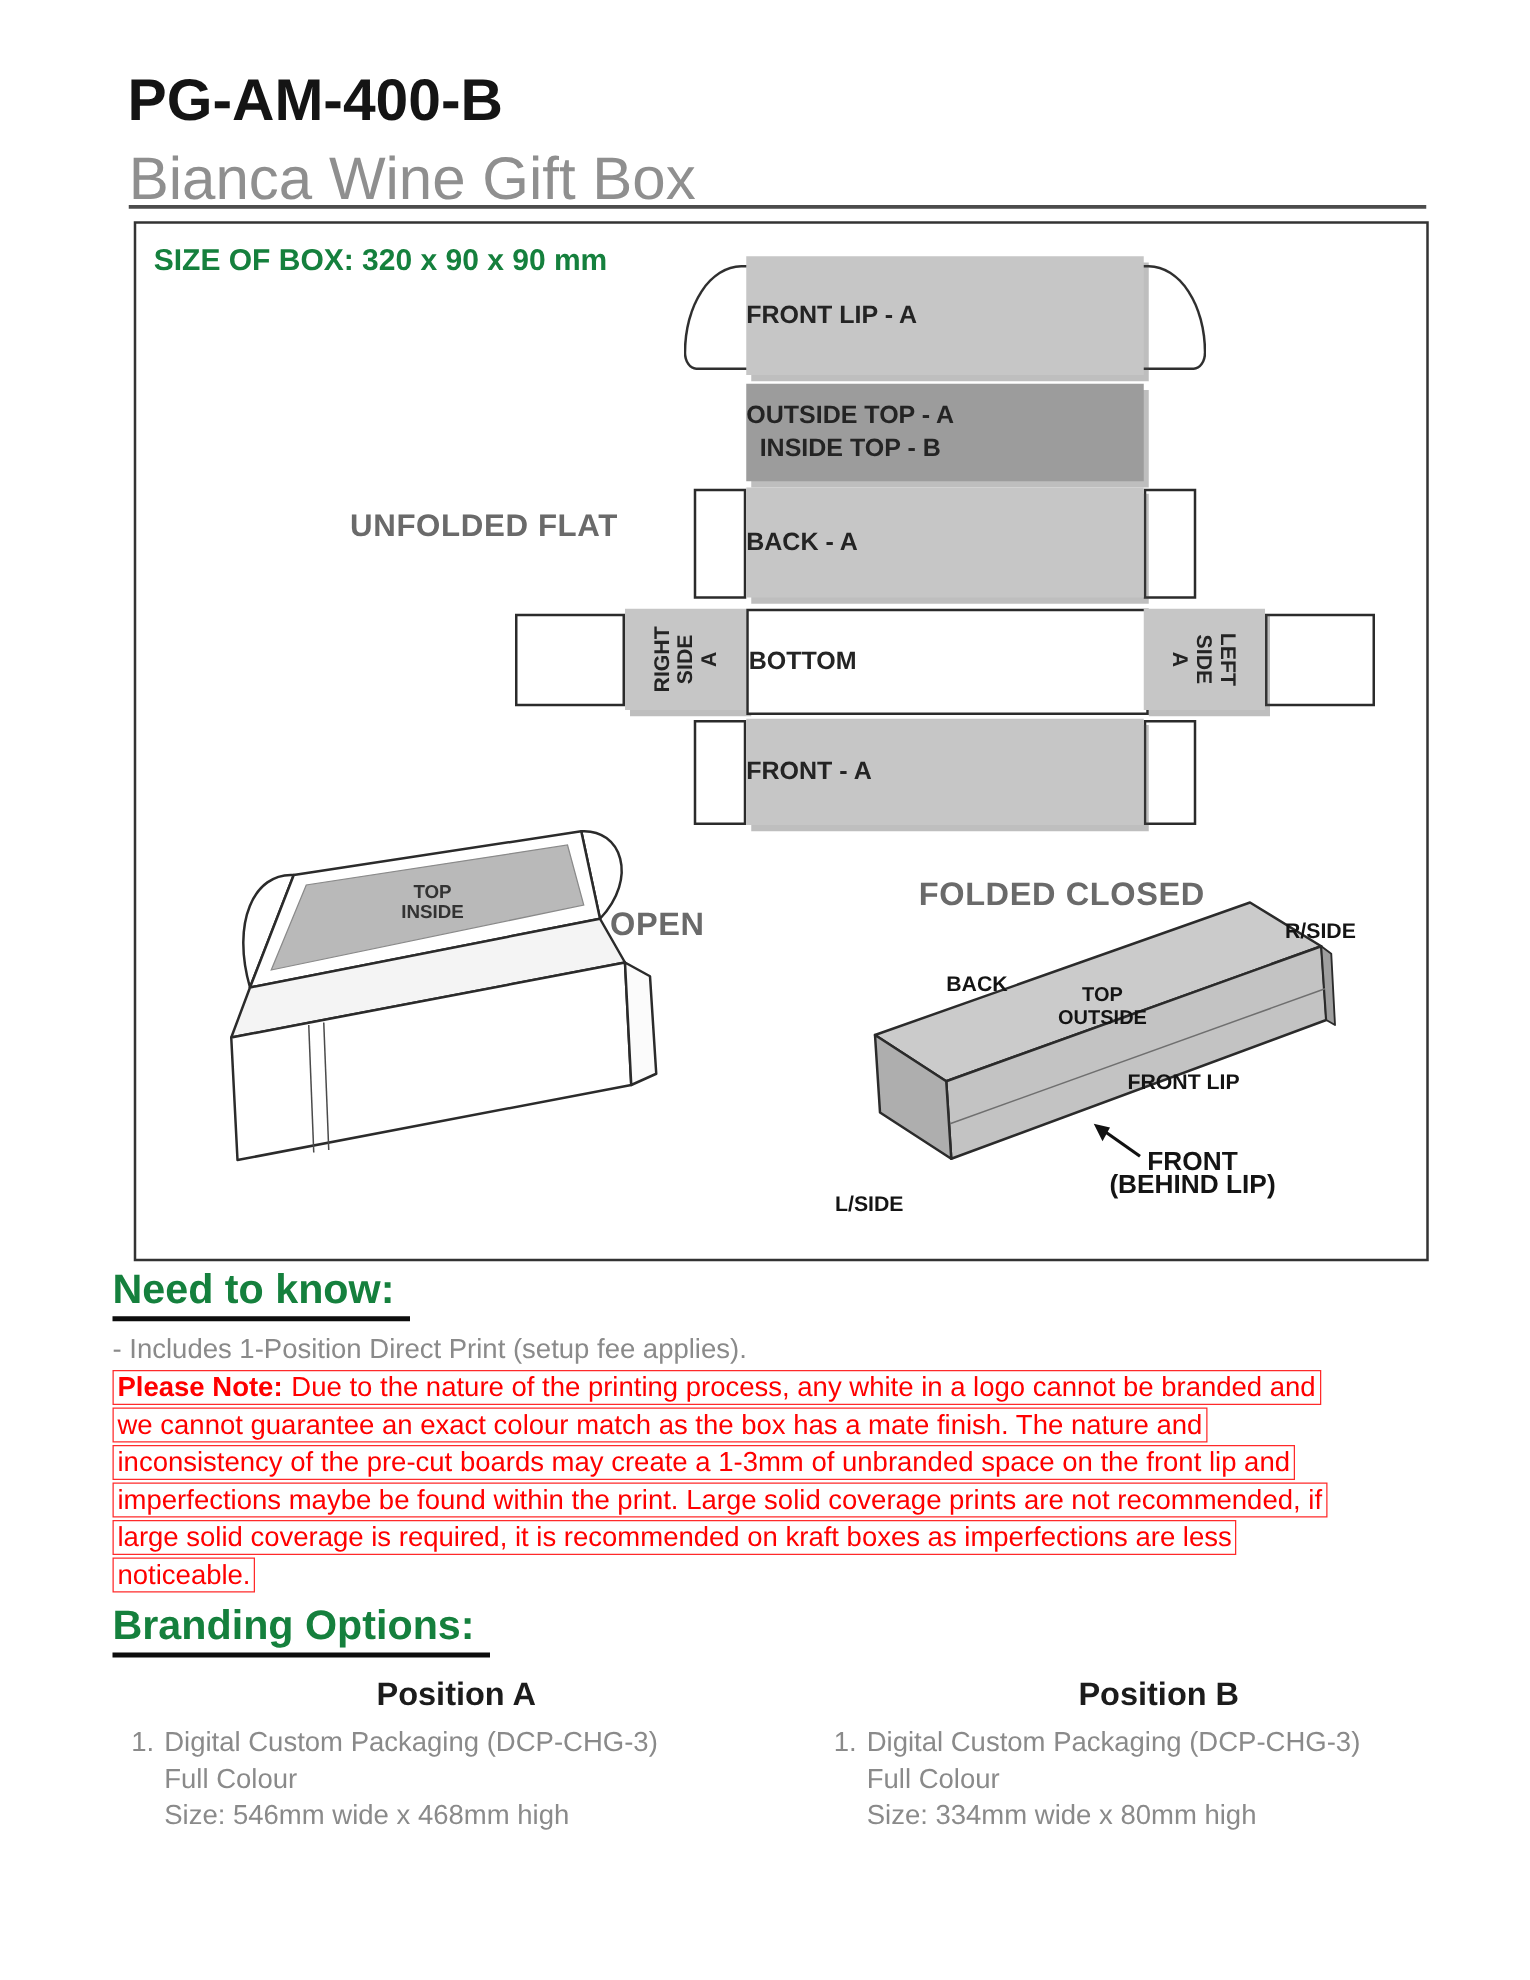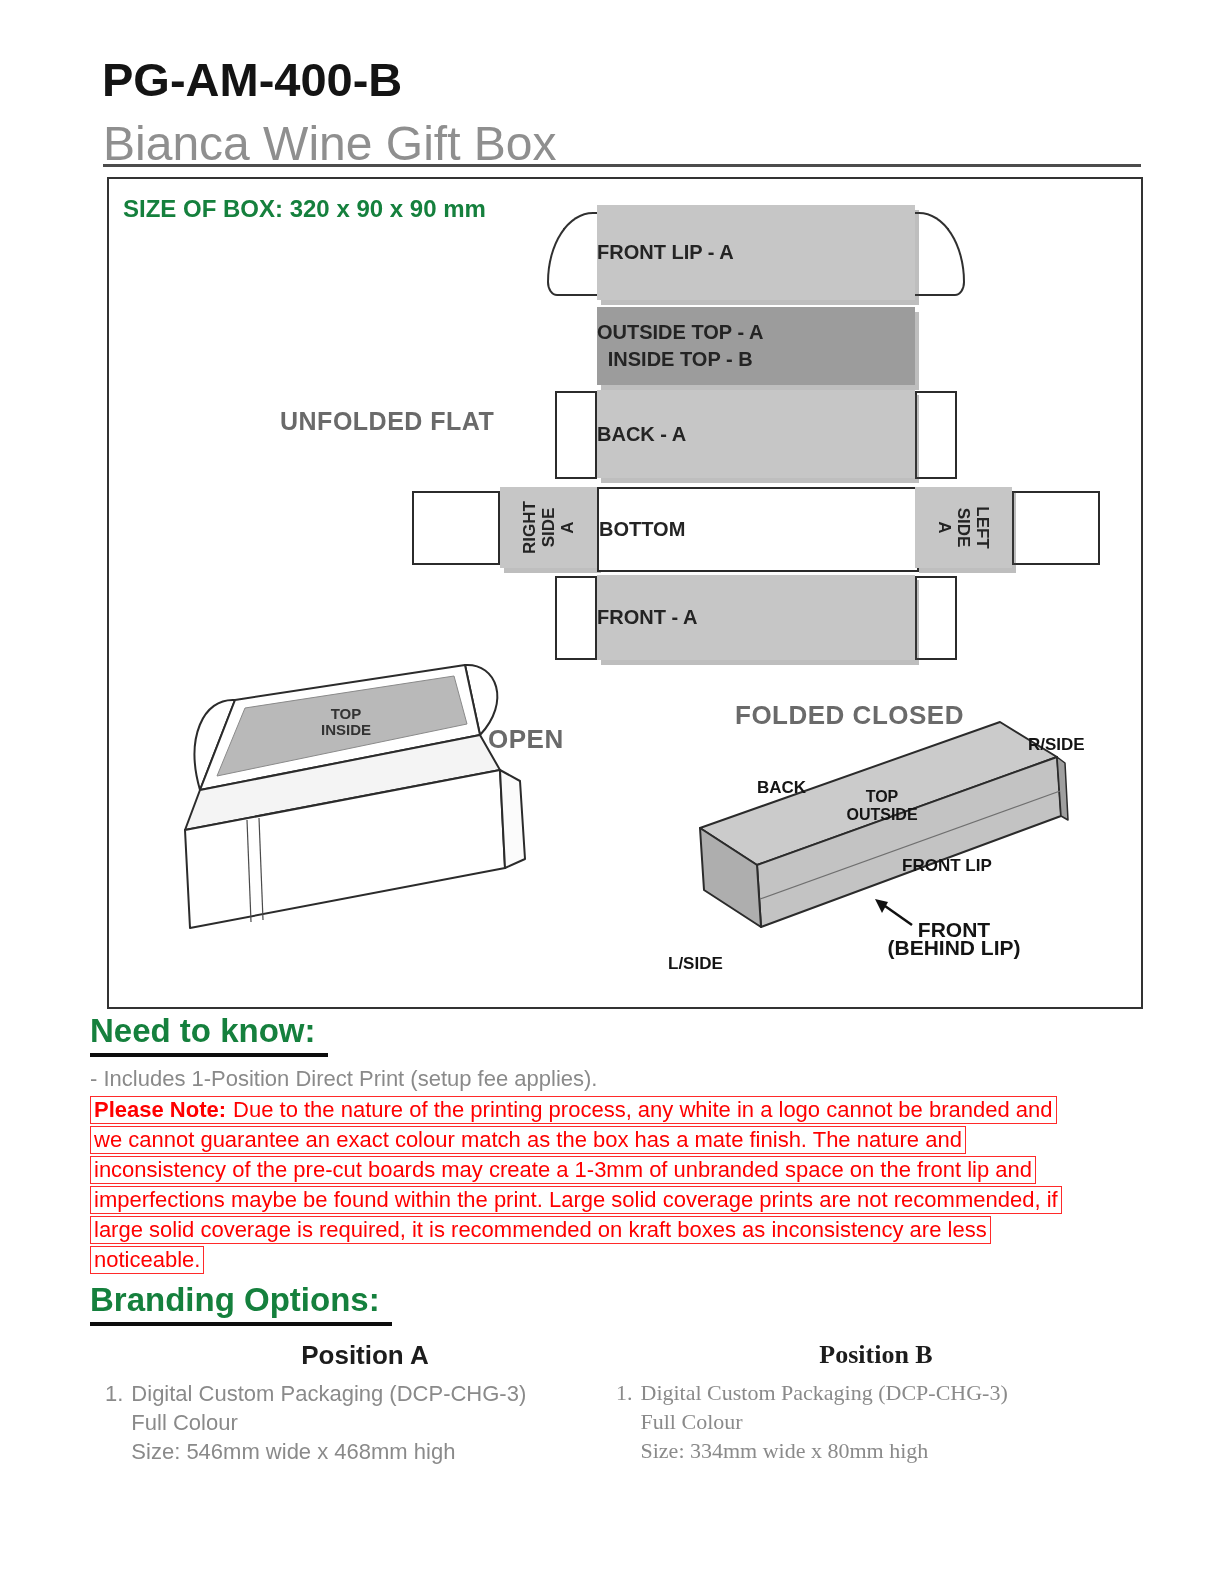--- a/index.html
+++ b/index.html
@@ -153,39 +153,39 @@
 <div class="h2" style="left:90px;top:1012px;">Need to know:</div>
 <div class="body-gray" style="left:90px;top:1066px;">- Includes 1-Position Direct Print (setup fee applies).</div>
 
 <div class="red-block">
   <div class="red-line">
     <span class="red-bold">Please Note:</span><span>Due to the nature of the printing process, any white in a logo cannot be branded and</span>
   </div>
   <div class="red-line">we cannot guarantee an exact colour match as the box has a mate finish. The nature and</div>
   <div class="red-line">inconsistency of the pre-cut boards may create a 1-3mm of unbranded space on the front lip and</div>
   <div class="red-line">imperfections maybe be found within the print. Large solid coverage prints are not recommended, if</div>
-  <div class="red-line">large solid coverage is required, it is recommended on kraft boxes as inconsistency are less</div>
+  <div class="red-line">large solid coverage is required, it is recommended on kraft boxes as imperfections are less</div>
   <div class="red-line">noticeable.</div>
 </div>
 
 <div class="h2" style="left:90px;top:1281px;">Branding Options:</div>
 
 <div class="pos-col" style="left:105px;">
   <div class="pos-title">Position A</div>
   <div class="pos-item">
     <span>1.</span>
     <span>
       <span>Digital Custom Packaging (DCP-CHG-3)</span><br>
       <span>Full Colour</span><br>
       <span>Size: 546mm wide x 468mm high</span>
     </span>
   </div>
 </div>
 
-<div class="pos-col" style="left:616px;font-family:Liberation Serif, serif;">
+<div class="pos-col" style="left:667px;">
   <div class="pos-title">Position B</div>
   <div class="pos-item">
     <span>1.</span>
     <span>
       <span>Digital Custom Packaging (DCP-CHG-3)</span><br>
       <span>Full Colour</span><br>
       <span>Size: 334mm wide x 80mm high</span>
     </span>
   </div>
 </div>

